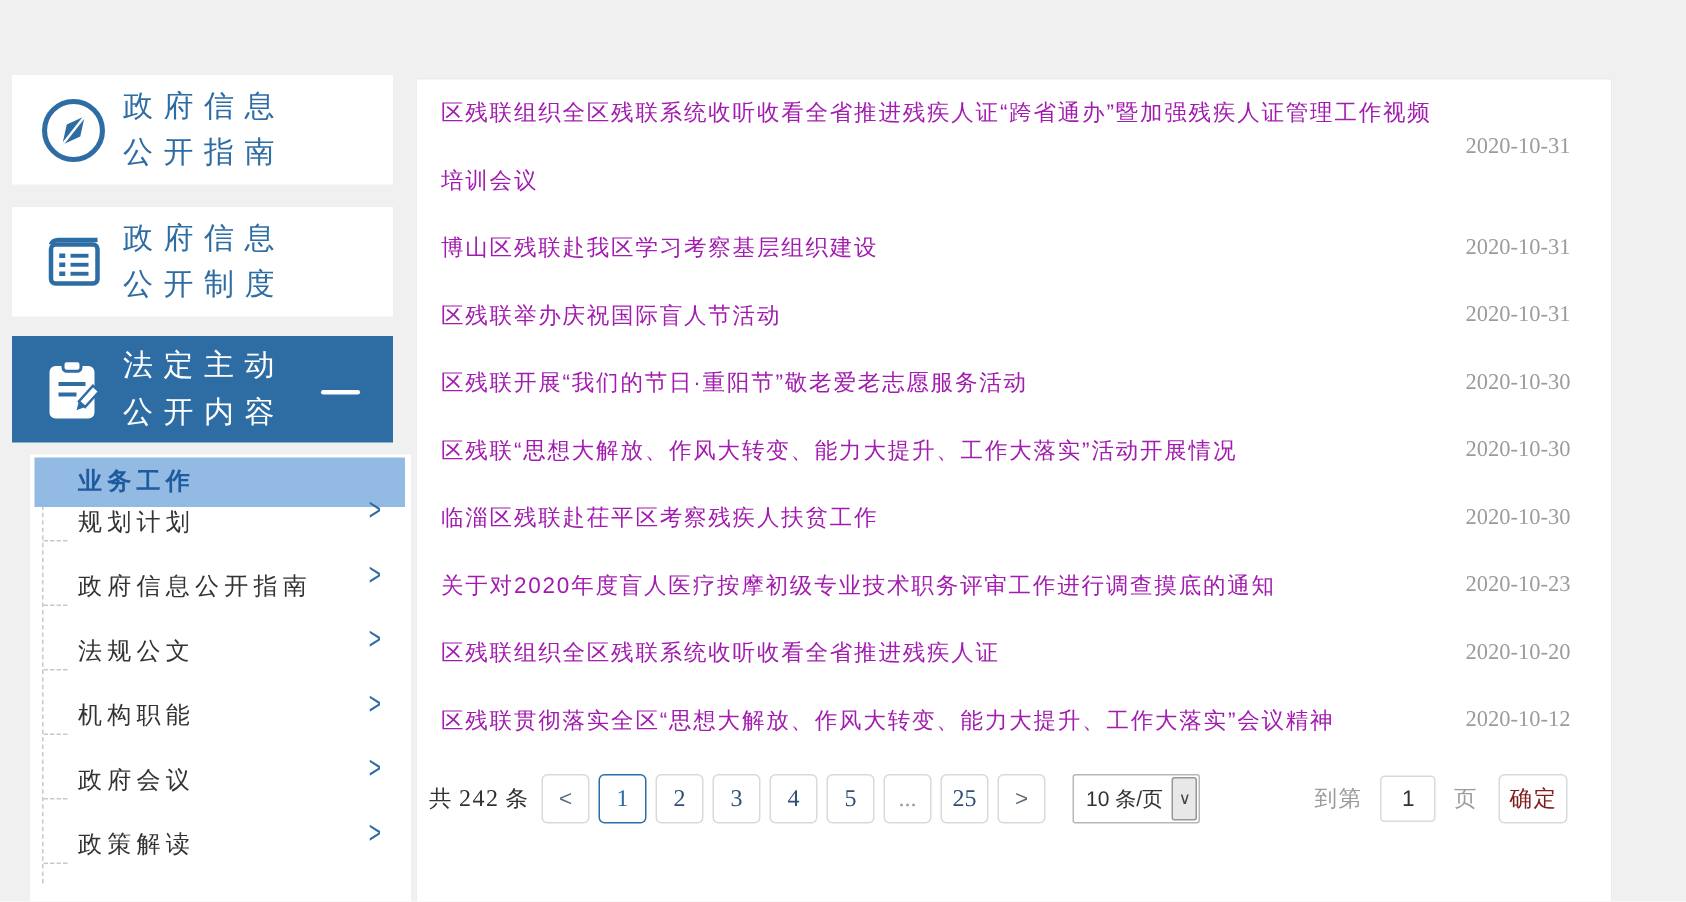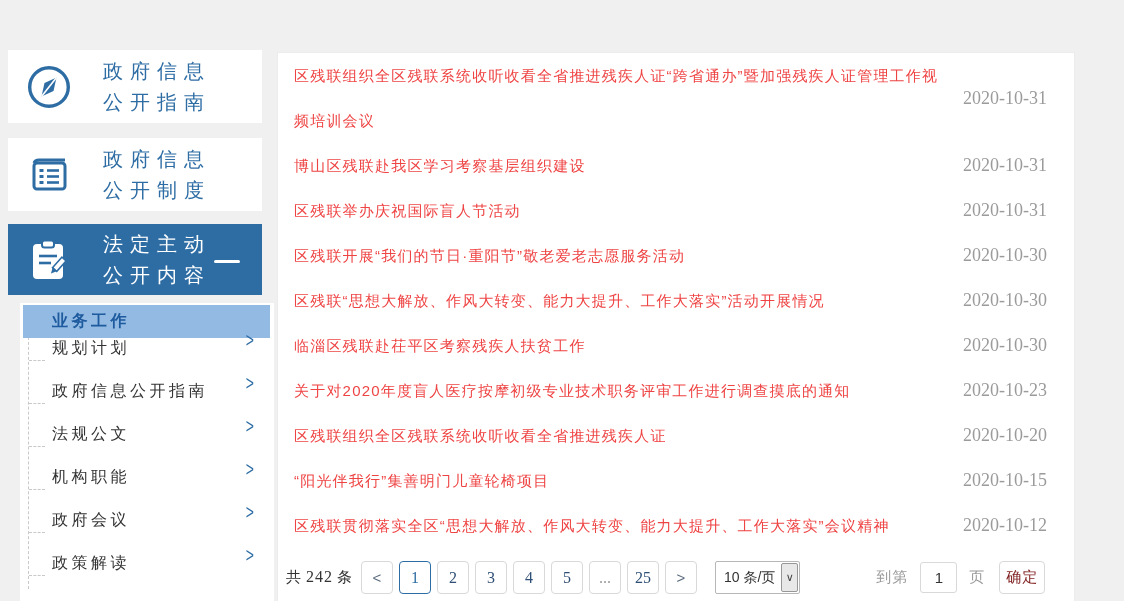--- a/index.html
+++ b/index.html
@@ -7,36 +7,36 @@
     width:1124px;height:601px;overflow:hidden;position:relative;
     background:#f0f0f1;
     font-family:"Liberation Sans","DejaVu Sans",sans-serif;
   }
   
   .card{position:absolute;left:8px;width:254px;background:#fff;display:flex;align-items:center;}
   #card-guide{top:50px;height:73px;}
   #card-system{top:138px;height:73px;}
   #card-statutory{top:224px;height:71px;background:#2e6da4;}
   .card .ico{margin-left:16px;width:50px;display:flex;justify-content:center;flex:none;}
-  .card .txt{margin-left:29px;font-size:20px;line-height:31px;color:#2e6da4;letter-spacing:7px;white-space:nowrap;text-align:center;}
+  .card .txt{margin-left:8px;font-size:20px;line-height:31px;color:#2e6da4;letter-spacing:7px;white-space:nowrap;text-align:center;}
   #card-statutory .txt{color:#fff;}
   .dash{position:absolute;right:22px;top:36px;width:26px;height:3px;background:#fff;border-radius:2px;}
   
   .submenu{position:absolute;left:20px;top:303px;width:254px;height:298px;background:#fff;}
   .submenu::before{content:"";position:absolute;left:8px;top:4px;bottom:12px;border-left:1px dashed #c9c9c9;}
   .submenu-active{position:relative;margin:2px 4px 0 3px;height:33px;background:#92bae3;display:flex;align-items:center;padding-left:29px;font-size:16px;font-weight:bold;color:#1d5a9e;letter-spacing:3.5px;cursor:pointer;}
   .submenu-item{position:relative;height:43px;display:flex;padding:0 20px 0 32px;font-size:16px;color:#333;letter-spacing:3.5px;cursor:pointer;}
   .submenu-item::before{content:"";position:absolute;left:9px;top:50%;width:16px;border-top:1px dashed #c9c9c9;}
   .submenu-item .arrow{margin-left:auto;color:#2e6da4;font-size:14px;letter-spacing:0;transform:scaleY(1.5);}
   
   .main{position:absolute;left:277px;top:52px;width:798px;height:549px;background:#fff;border:1px solid #ececec;border-bottom:none;box-sizing:border-box;}
   .news{padding:0 27px 0 16px;}
   .news-row{display:flex;align-items:center;}
-  .news-title{flex:1;font-size:15px;color:#ef4444;letter-spacing:1.2px;line-height:45px;padding-right:12px;cursor:pointer;}
-  .news-date{font-family:"Liberation Serif","DejaVu Serif",serif;font-size:18px;color:#9b9b9b;white-space:nowrap;}
+  .news-title{flex:1;font-size:15px;color:#a21caf;letter-spacing:1.2px;line-height:45px;padding-right:12px;cursor:pointer;}
+  .news-date{font-family:"Liberation Serif","DejaVu Serif",serif;font-size:15px;color:#9b9b9b;white-space:nowrap;}
   
   .pagination{display:flex;align-items:center;margin:13px 27px 0 8px;}
   .pg-total{font-size:15px;color:#333;letter-spacing:1px;margin-right:8px;white-space:nowrap;}
   .pg-total .num{font-family:"Liberation Serif","DejaVu Serif",serif;padding:0 4px;font-size:16px;}
   .pg-btn{min-width:32px;height:33px;box-sizing:border-box;border:1px solid #d9d9d9;border-radius:4px;background:#fff;display:flex;align-items:center;justify-content:center;margin-right:6px;font-family:"Liberation Serif","DejaVu Serif",serif;font-size:16px;color:#2f4f77;cursor:pointer;padding:0 4px;}
   .pg-btn.active{border-color:#2e6da4;color:#2e6da4;}
   .pg-btn.nav{font-family:"Liberation Sans","DejaVu Sans",sans-serif;color:#5a6b7d;font-size:15px;}
   .pg-btn.ellipsis{color:#9b9b9b;}
   .pg-select{display:flex;align-items:center;height:33px;box-sizing:border-box;border:1px solid #b7b7b7;border-radius:2px;background:#fff;margin-left:12px;padding:0 1px 0 8px;font-size:14px;color:#333;cursor:pointer;white-space:nowrap;}
   .pg-select .chev{width:17px;height:29px;margin-left:6px;background:#e8e8e8;border:1px solid #979797;border-radius:2px;display:flex;align-items:center;justify-content:center;font-size:11px;color:#444;box-sizing:border-box;}
@@ -157,24 +157,20 @@
     </div>
     <div class="news-row">
       <span class="news-title">关于对2020年度盲人医疗按摩初级专业技术职务评审工作进行调查摸底的通知</span>
       <span class="news-date">2020-10-23</span>
     </div>
     <div class="news-row">
       <span class="news-title">区残联组织全区残联系统收听收看全省推进残疾人证</span>
       <span class="news-date">2020-10-20</span>
     </div>
     <div class="news-row">
-      <span class="news-title">“阳光伴我行”集善明门儿童轮椅项目</span>
-      <span class="news-date">2020-10-15</span>
-    </div>
-    <div class="news-row">
       <span class="news-title">区残联贯彻落实全区“思想大解放、作风大转变、能力大提升、工作大落实”会议精神</span>
       <span class="news-date">2020-10-12</span>
     </div>
   </div>
 
   <div class="pagination">
     <span class="pg-total">
       <span>共</span><span class="num">242</span><span>条</span>
     </span>
     <span class="pg-btn nav">&lt;</span>

